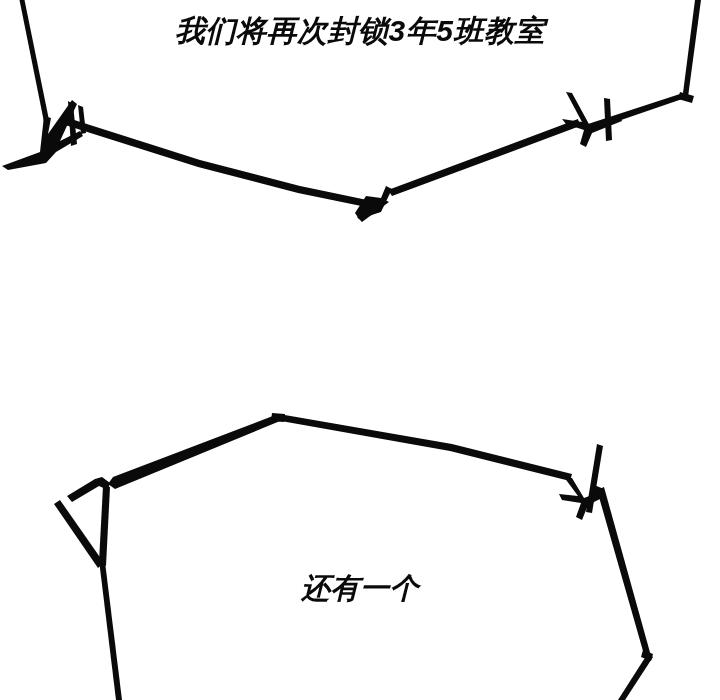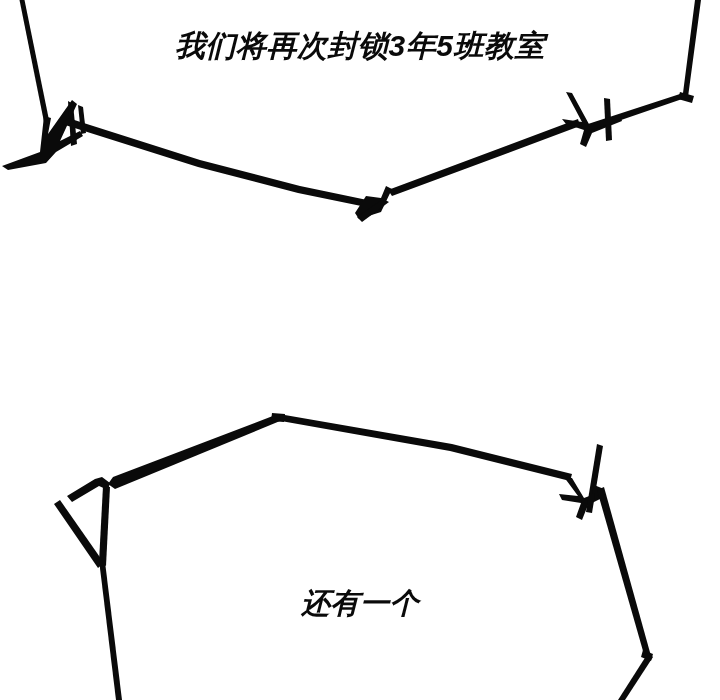--- a/index.html
+++ b/index.html
@@ -27,21 +27,20 @@
     position: absolute;
     width: 100%;
     text-align: center;
     color: #0a0a0a;
     font-family: "Liberation Sans", "DejaVu Sans", sans-serif;
     font-style: italic;
     font-weight: 700;
     letter-spacing: 0.5px;
     white-space: nowrap;
     user-select: none;
-    margin-top: 15px;
   }
   #top-line-1 {
     top: 12px;
     font-size: 30px;
     line-height: 38px;
   }
   #bottom-block {
     position: absolute;
     top: 568px;
     width: 100%;

